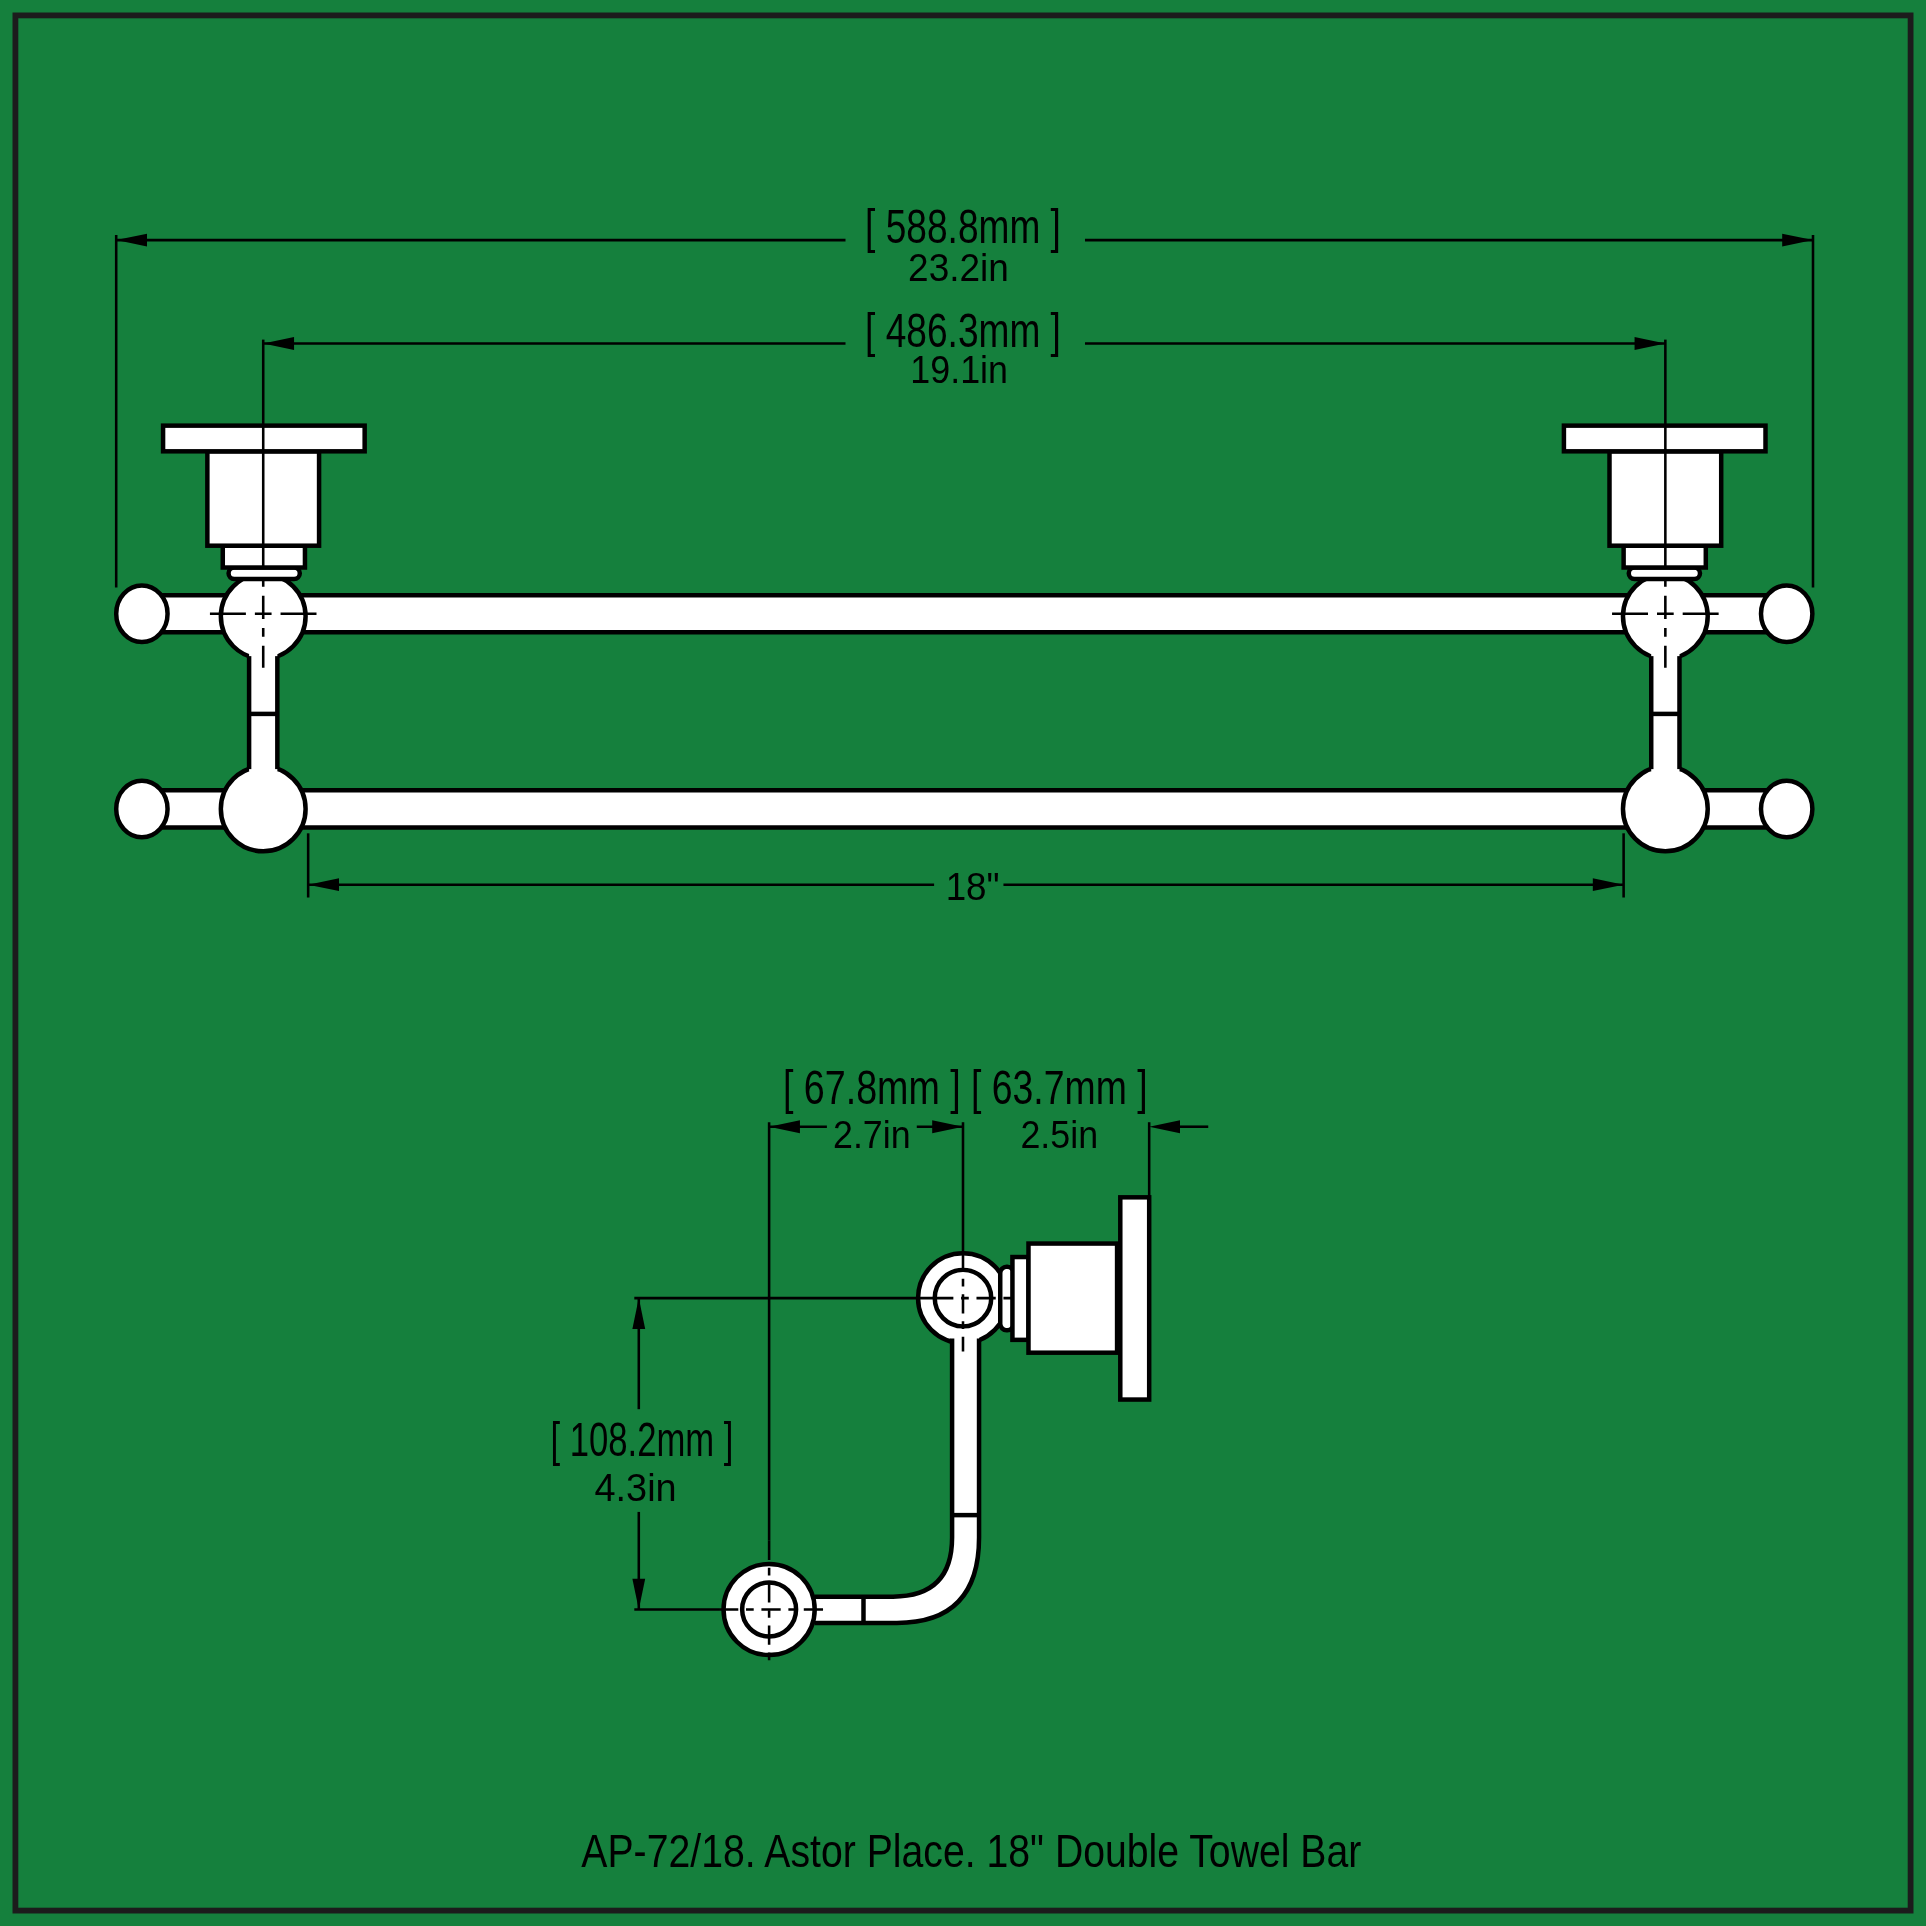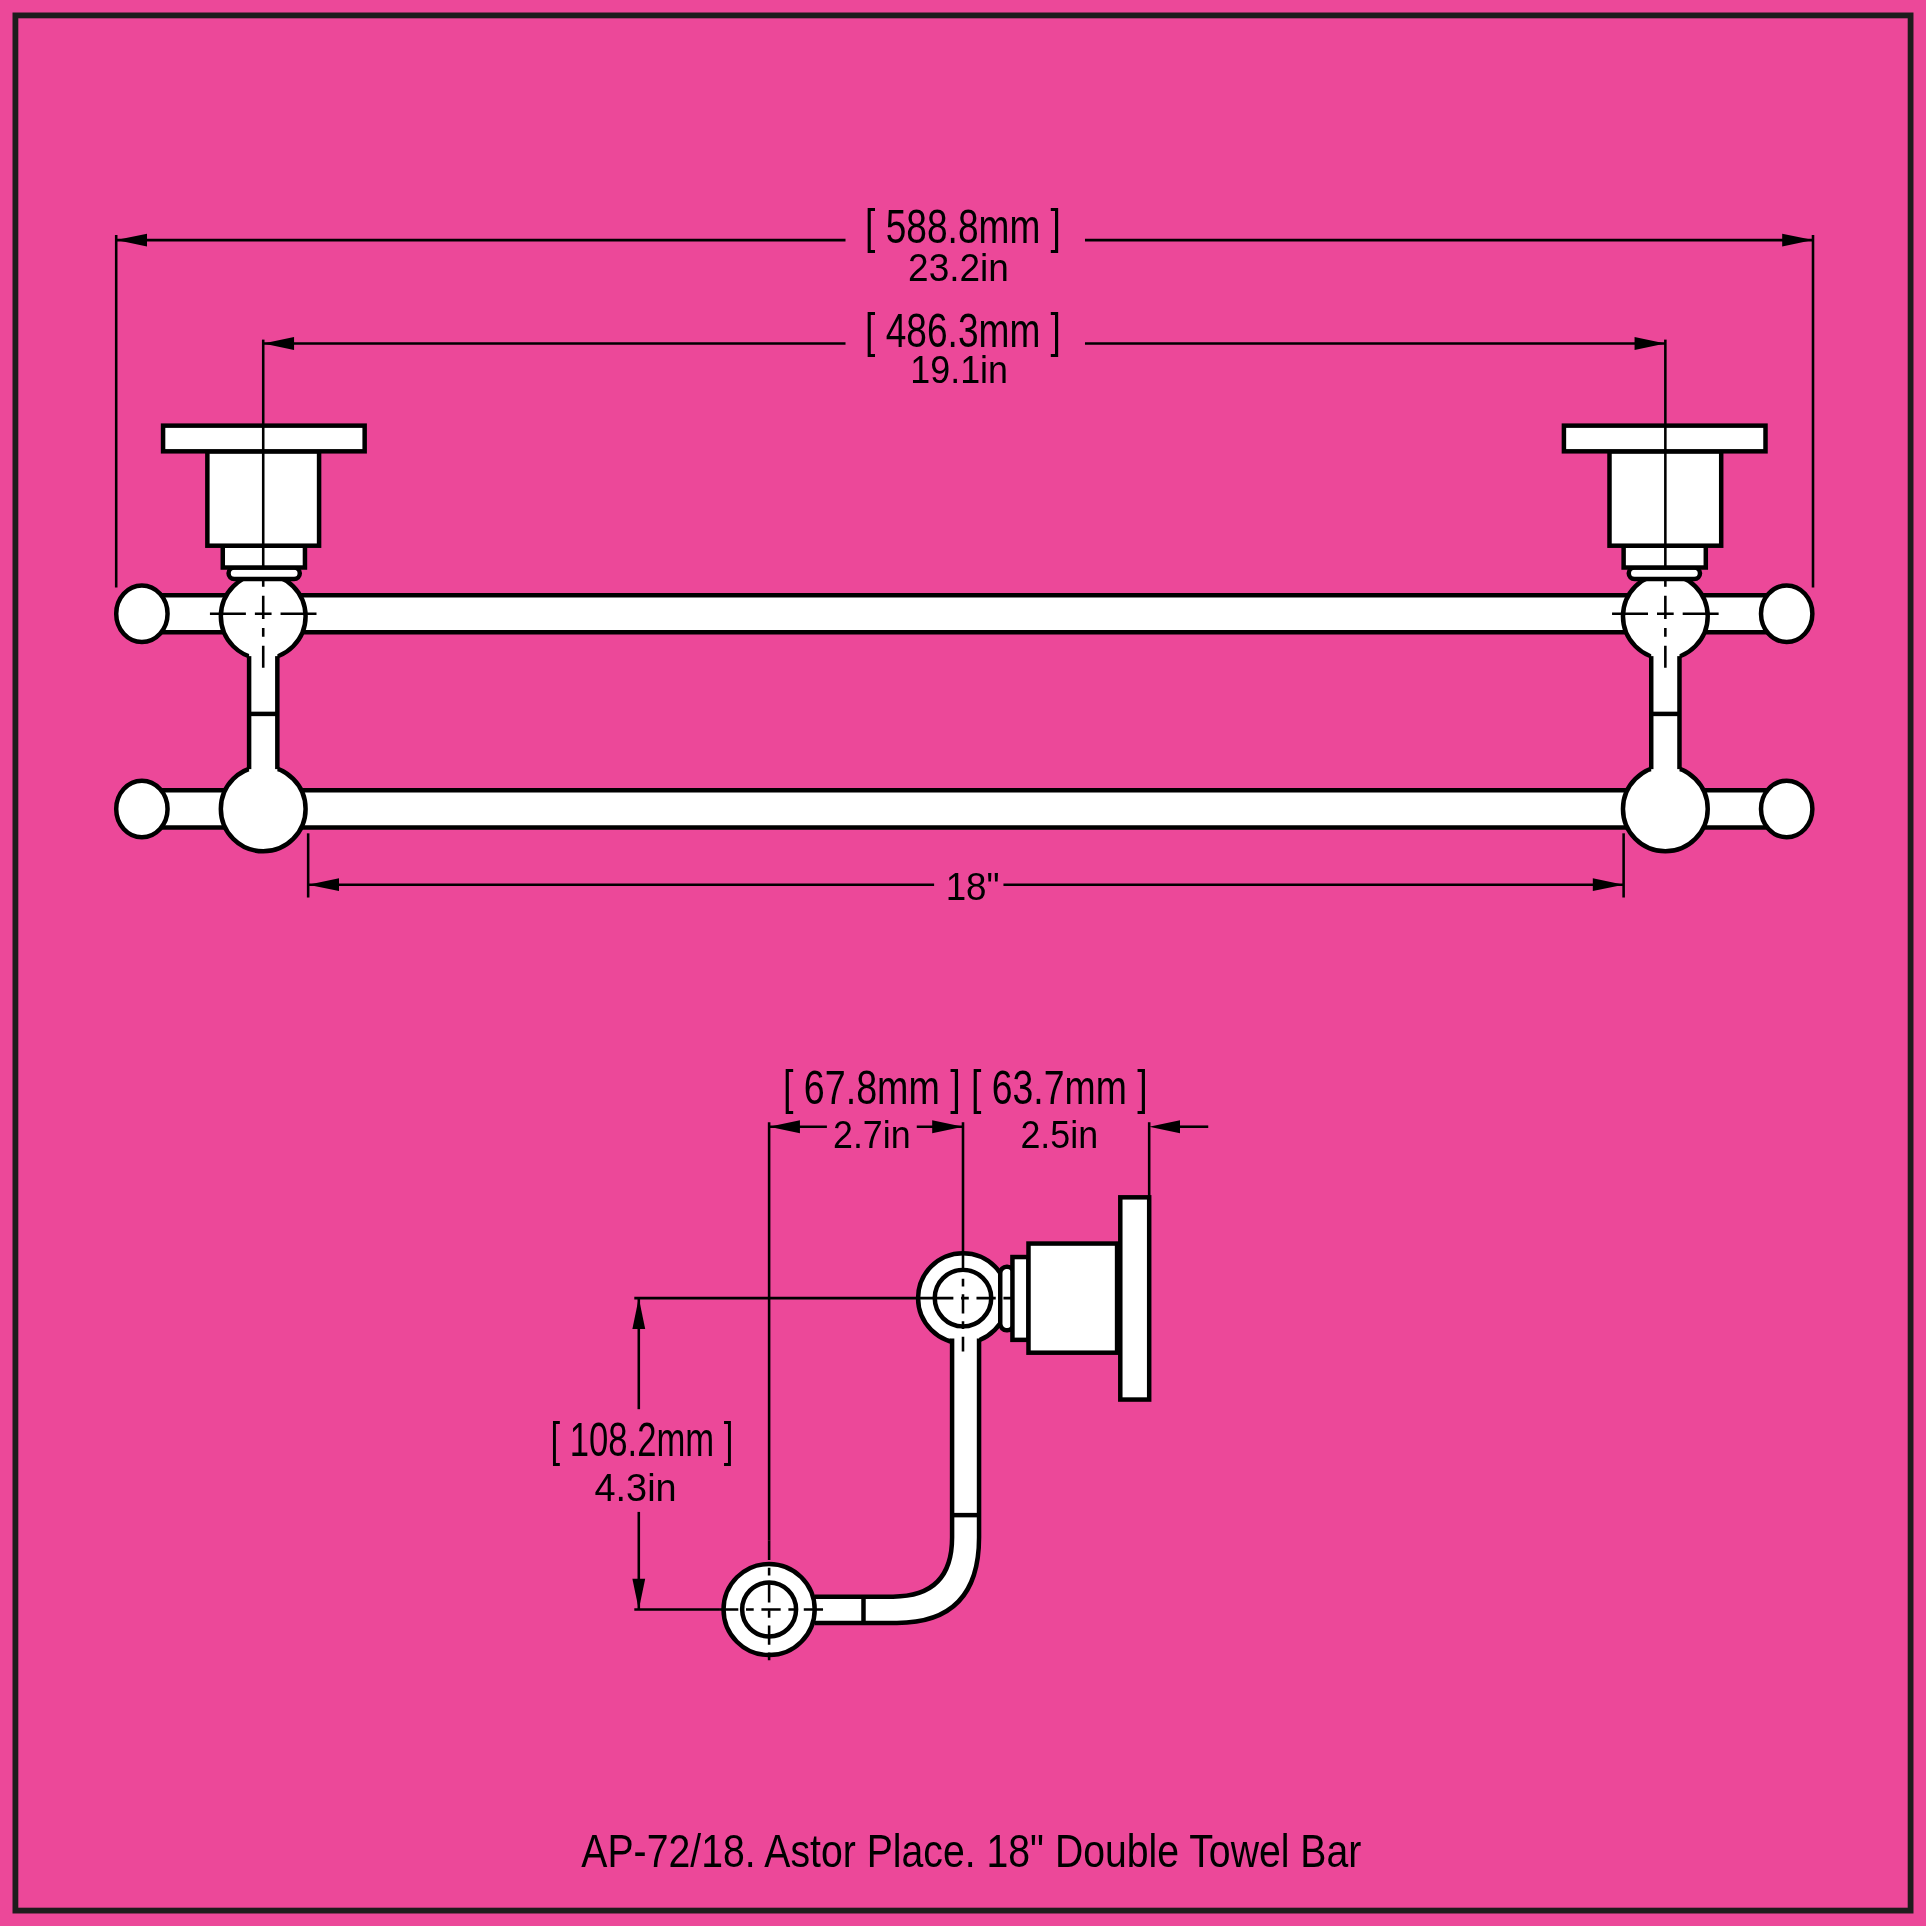--- a/index.html
+++ b/index.html
@@ -1,16 +1,16 @@
 <!DOCTYPE html>
 <html style="font-size:10.3px"><head>
 <meta charset="utf-8">
 <style>
   html,body{margin:0;padding:0;background:#ffffff;}
-  .page{width:1926px;height:1926px;position:relative;background:#ec4899;overflow:hidden;}
+  .page{width:1926px;height:1926px;position:relative;background:#15803d;overflow:hidden;}
   svg{display:block;}
   text{font-family:"Liberation Sans", sans-serif;fill:#000000;}
   .dim-mm{font-size:74px;}
   .dim-in{font-size:60px;}
   .caption{font-size:72px;}
   .outline{stroke:#000000;stroke-width:7;fill:none;}
   .outline-f{stroke:#000000;stroke-width:7;fill:#ffffff;}
   .fillonly{fill:#ffffff;stroke:none;}
   .thin{stroke:#000000;stroke-width:4;fill:none;}
   .arrow{fill:#000000;stroke:none;}

